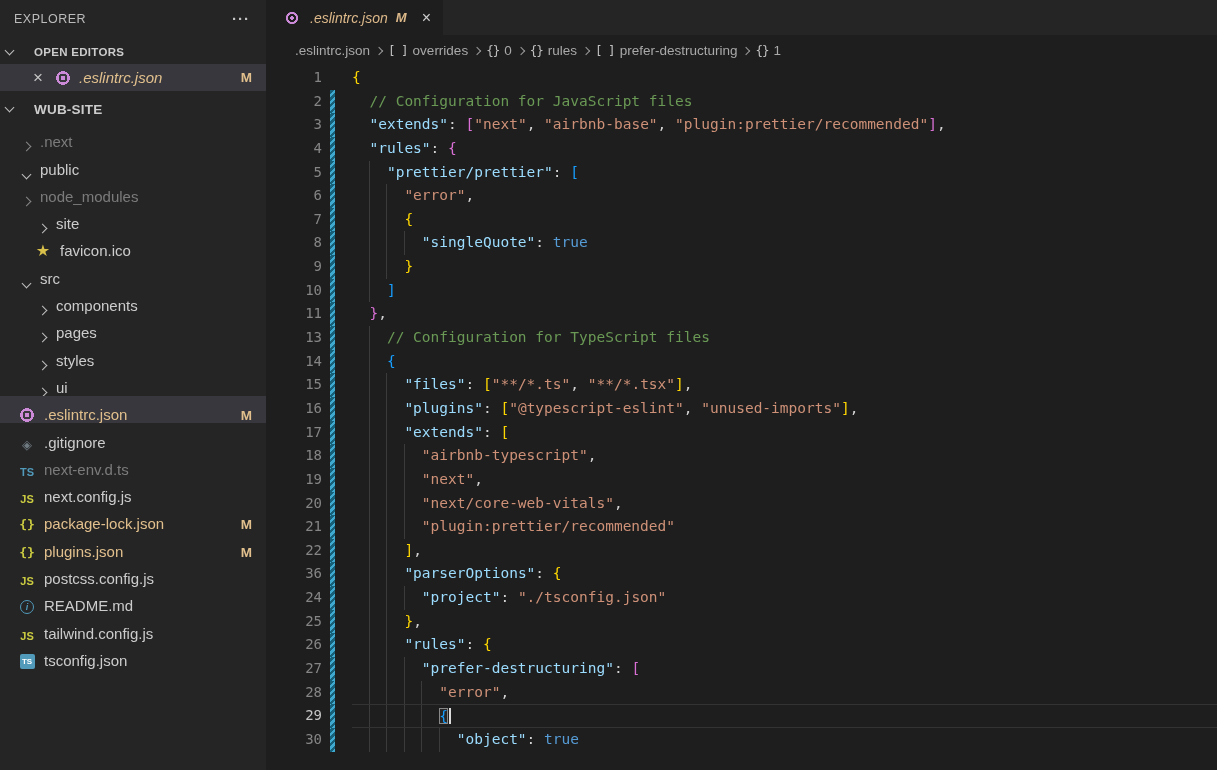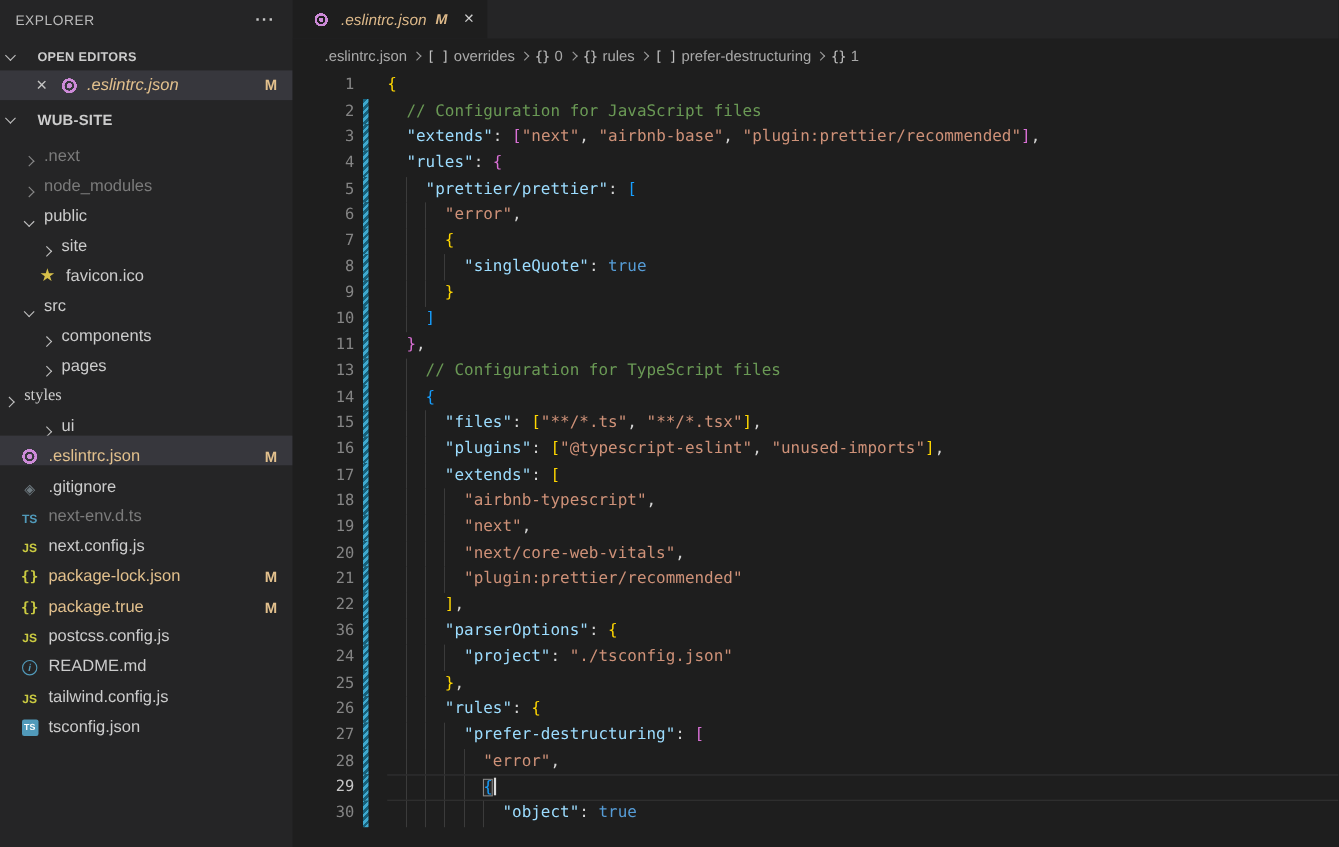--- a/index.html
+++ b/index.html
@@ -104,63 +104,63 @@
       <span>WUB-SITE</span>
     </div>
 
     <div>
         <div class="row muted" style="padding-left: 18px;">
           <span class="chev-wrap">
             <span class="chev r"></span>
           </span>
           <span class="label">.next</span>
         </div>
+        <div class="row" style="padding-left: 18px;">
+          <span class="chev-wrap">
+            <span class="chev d"></span>
+          </span>
+          <span class="label">public</span>
+        </div>
         <div class="row muted" style="padding-left: 18px;">
           <span class="chev-wrap">
             <span class="chev r"></span>
           </span>
           <span class="label">node_modules</span>
         </div>
+        <div class="row" style="padding-left: 34px;">
+          <span class="chev-wrap">
+            <span class="chev r"></span>
+          </span>
+          <span class="label">site</span>
+        </div>
+        <div class="row" style="padding-left: 32px;">
+          <span class="icon-wrap">
+            <span class="ic-star">★</span>
+          </span>
+          <span class="label">favicon.ico</span>
+        </div>
         <div class="row" style="padding-left: 18px;">
           <span class="chev-wrap">
             <span class="chev d"></span>
           </span>
-          <span class="label">public</span>
+          <span class="label">src</span>
         </div>
         <div class="row" style="padding-left: 34px;">
           <span class="chev-wrap">
             <span class="chev r"></span>
           </span>
-          <span class="label">site</span>
-        </div>
-        <div class="row" style="padding-left: 32px;">
-          <span class="icon-wrap">
-            <span class="ic-star">★</span>
-          </span>
-          <span class="label">favicon.ico</span>
-        </div>
-        <div class="row" style="padding-left: 18px;">
-          <span class="chev-wrap">
-            <span class="chev d"></span>
-          </span>
-          <span class="label">src</span>
+          <span class="label">components</span>
         </div>
         <div class="row" style="padding-left: 34px;">
           <span class="chev-wrap">
             <span class="chev r"></span>
           </span>
-          <span class="label">components</span>
+          <span class="label">pages</span>
         </div>
         <div class="row" style="padding-left: 34px;">
-          <span class="chev-wrap">
-            <span class="chev r"></span>
-          </span>
-          <span class="label">pages</span>
-        </div>
-        <div class="row" style=" font-family: Liberation Serif, serif;">
           <span class="chev-wrap">
             <span class="chev r"></span>
           </span>
           <span class="label">styles</span>
         </div>
         <div class="row" style="padding-left: 34px;">
           <span class="chev-wrap">
             <span class="chev r"></span>
           </span>
           <span class="label">ui</span>
@@ -194,21 +194,21 @@
           <span class="icon-wrap">
             <span class="ic-braces">{}</span>
           </span>
           <span class="label">package-lock.json</span>
           <span class="badge">M</span>
         </div>
         <div class="row modified" style="padding-left: 16px;">
           <span class="icon-wrap">
             <span class="ic-braces">{}</span>
           </span>
-          <span class="label">package.true</span>
+          <span class="label">plugins.json</span>
           <span class="badge">M</span>
         </div>
         <div class="row" style="padding-left: 16px;">
           <span class="icon-wrap">
             <span class="ic-js">JS</span>
           </span>
           <span class="label">postcss.config.js</span>
         </div>
         <div class="row" style="padding-left: 16px;">
           <span class="icon-wrap">

